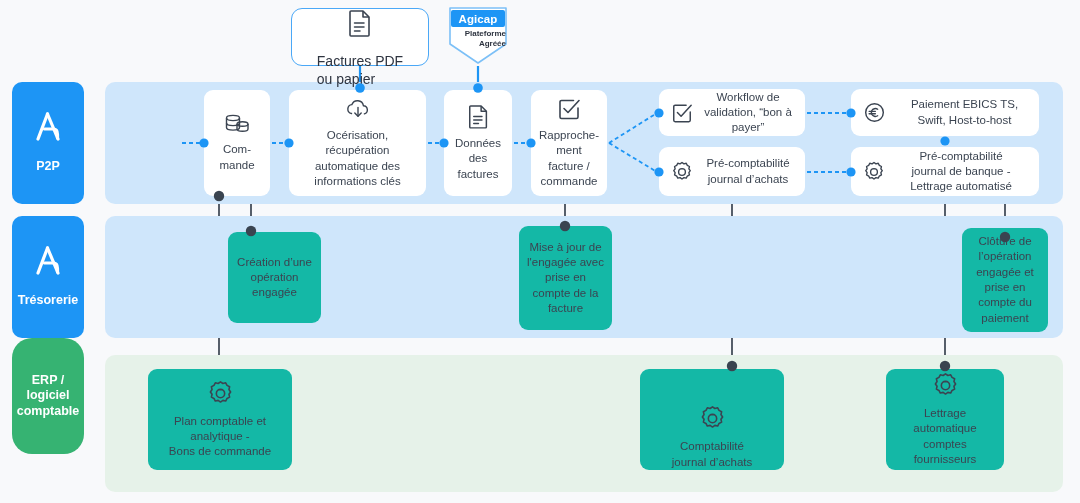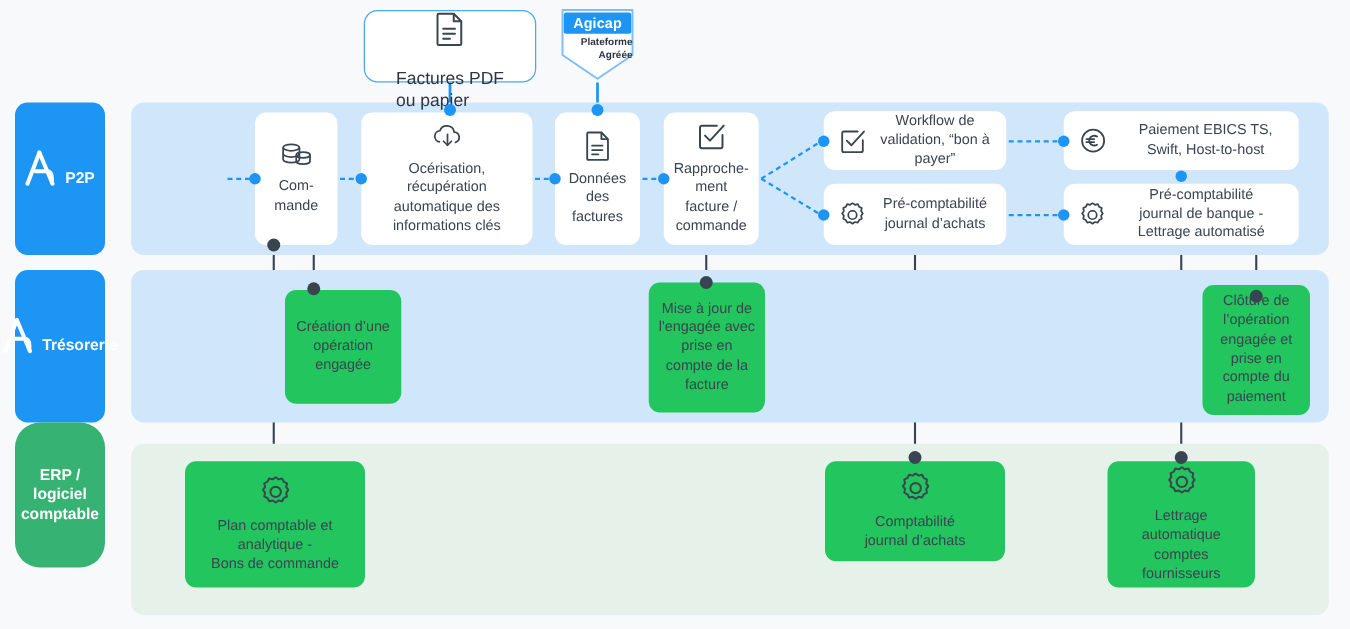--- a/index.html
+++ b/index.html
@@ -19,32 +19,32 @@
   #svg-over{z-index:5;}
 
   
   .band{position:absolute;border-radius:10px;z-index:2;}
   .band-p2p{background:#cfe6fb;}
   .band-tres{background:#cfe6fb;}
   .band-erp{background:#e6f2e9;}
 
   
   .rail{position:absolute;border-radius:10px;z-index:3;
-        display:flex;flex-direction:row;align-items:center;justify-content:center;
+        display:flex;flex-direction:column;align-items:center;justify-content:center;
         color:#fff;font-weight:bold;font-size:12.5px;line-height:1.22;text-align:center;}
   .rail-blue{background:#1d95f5;}
   .rail-green{background:#36b372;}
   .rail .logo{margin-bottom:12px;}
   .rail .rail-label{padding:0 4px;}
 
   
   .card{position:absolute;background:#fff;border-radius:9px;z-index:4;
         display:flex;flex-direction:column;align-items:center;justify-content:center;
         text-align:center;box-sizing:border-box;}
-  .card.soft{background:#22c55e;}
+  .card.soft{background:#14b8a6;}
   .card .ico{display:block;margin-bottom:7px;line-height:0;}
   .card .txt{font-size:11.5px;line-height:1.33;color:#3b4451;padding:0 6px;}
 
   
   .card.row{flex-direction:row;justify-content:flex-start;gap:10px;padding:0 12px;}
   .card.row .ico{margin-bottom:0;flex:0 0 auto;}
   .card.row .txt{text-align:center;flex:1 1 auto;padding:0;}
 
   
   .topbox{position:absolute;background:#fff;border:1.4px solid #4aa8f7;border-radius:11px;
@@ -235,21 +235,21 @@
   <div class="card soft" style="left:148px;top:369px;width:144px;height:101px;">
     <span class="ico">
       <svg width="27" height="27" viewBox="0 0 24 24">
           <path d="M12 8.3 a3.7 3.7 0 1 0 0 7.4 a3.7 3.7 0 0 0 0 -7.4 z" fill="none" stroke="#3b4451" stroke-width="1.4"></path>
           <path d="M12 1.6 l2.1 1.5 l2.5 -.6 l1.2 2.3 l2.3 1.2 l-.6 2.5 l1.5 2.1 l-1.5 2.1 l.6 2.5 l-2.3 1.2 l-1.2 2.3 l-2.5 -.6 l-2.1 1.5 l-2.1 -1.5 l-2.5 .6 l-1.2 -2.3 l-2.3 -1.2 l.6 -2.5 l-1.5 -2.1 l1.5 -2.1 l-.6 -2.5 l2.3 -1.2 l1.2 -2.3 l2.5 .6 z" fill="none" stroke="#3b4451" stroke-width="1.4" stroke-linejoin="round"></path>
         </svg>
     </span>
     <span class="txt">Plan comptable et<br>analytique -<br>Bons de commande</span>
   </div>
 
-  <div class="card soft" style="left:660px;top:369px;width:144px;height:80px;">
+  <div class="card soft" style="left:640px;top:369px;width:144px;height:101px;justify-content:flex-end;">
     <span class="ico">
       <svg width="27" height="27" viewBox="0 0 24 24">
           <path d="M12 8.3 a3.7 3.7 0 1 0 0 7.4 a3.7 3.7 0 0 0 0 -7.4 z" fill="none" stroke="#3b4451" stroke-width="1.4"></path>
           <path d="M12 1.6 l2.1 1.5 l2.5 -.6 l1.2 2.3 l2.3 1.2 l-.6 2.5 l1.5 2.1 l-1.5 2.1 l.6 2.5 l-2.3 1.2 l-1.2 2.3 l-2.5 -.6 l-2.1 1.5 l-2.1 -1.5 l-2.5 .6 l-1.2 -2.3 l-2.3 -1.2 l.6 -2.5 l-1.5 -2.1 l1.5 -2.1 l-.6 -2.5 l2.3 -1.2 l1.2 -2.3 l2.5 .6 z" fill="none" stroke="#3b4451" stroke-width="1.4" stroke-linejoin="round"></path>
         </svg>
     </span>
     <span class="txt">Comptabilité<br>journal d’achats</span>
   </div>
 
   <div class="card soft" style="left:886px;top:369px;width:118px;height:101px;">

